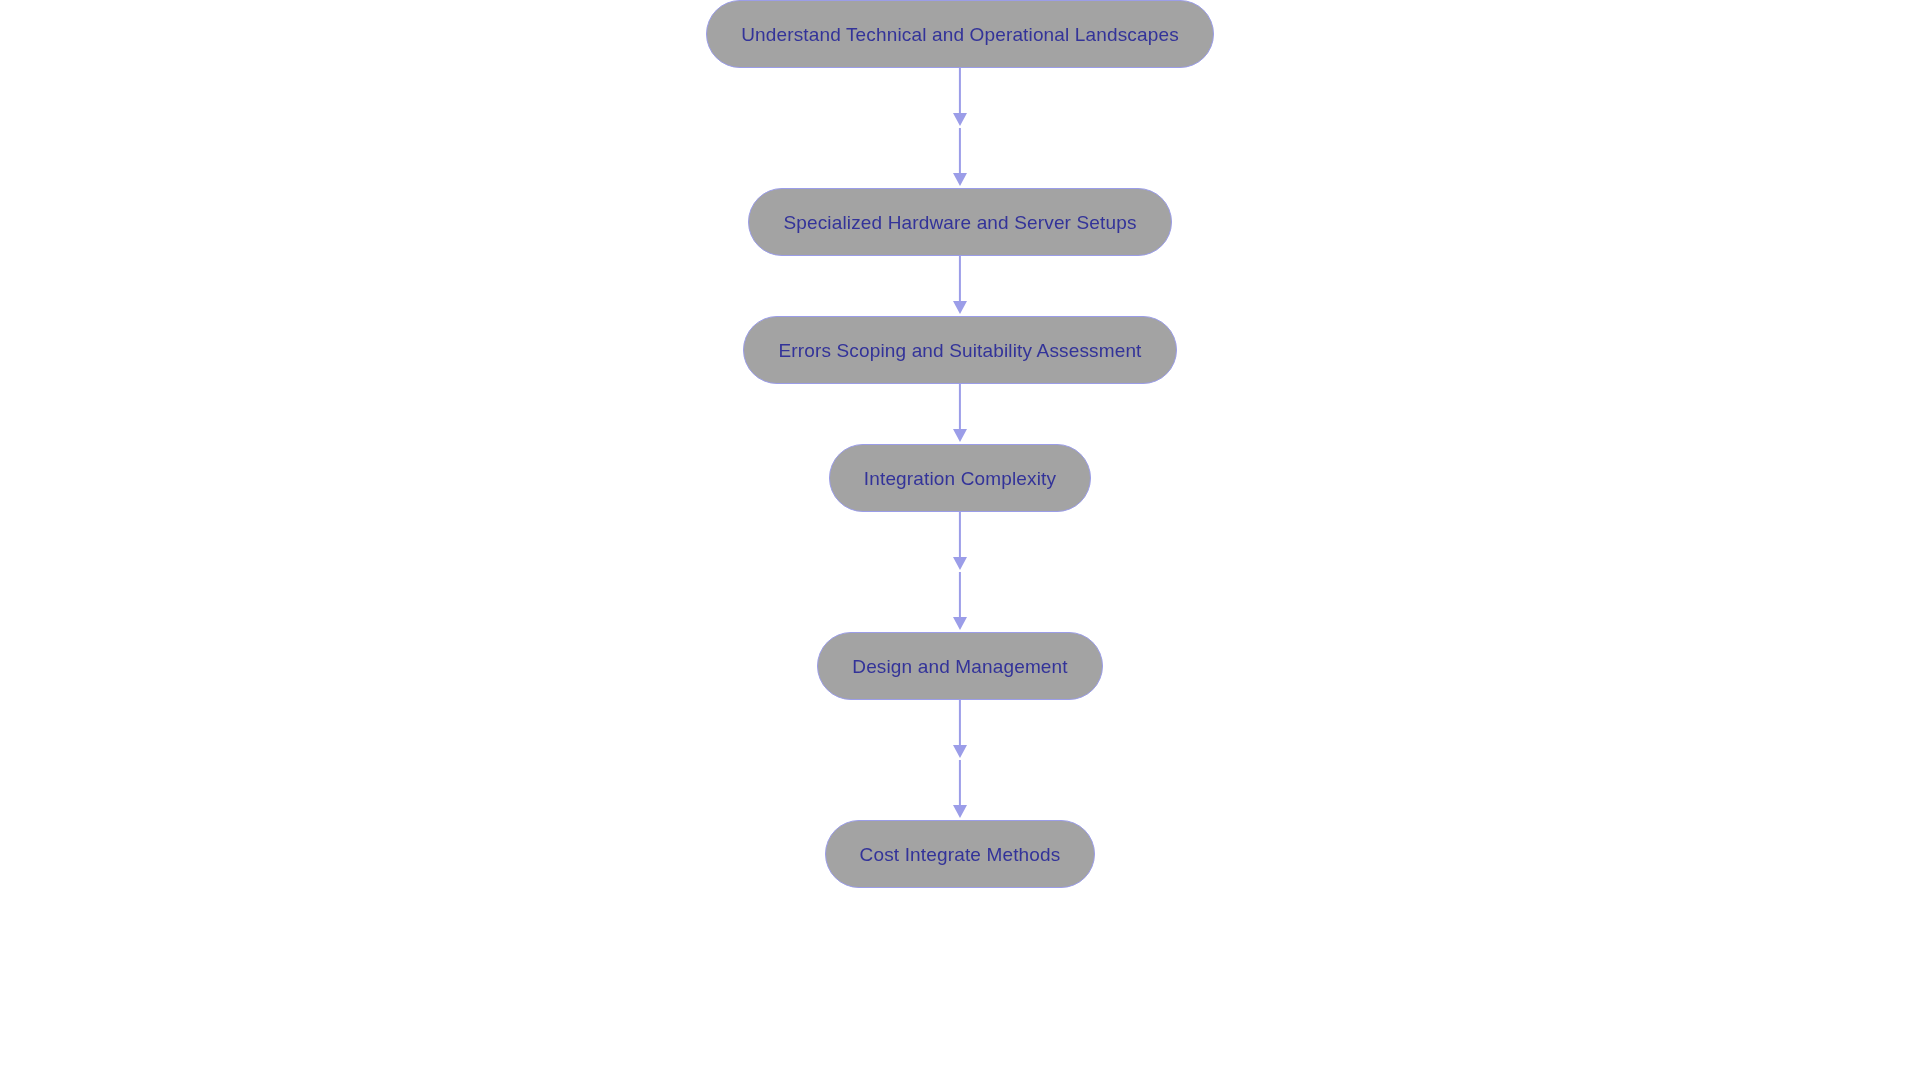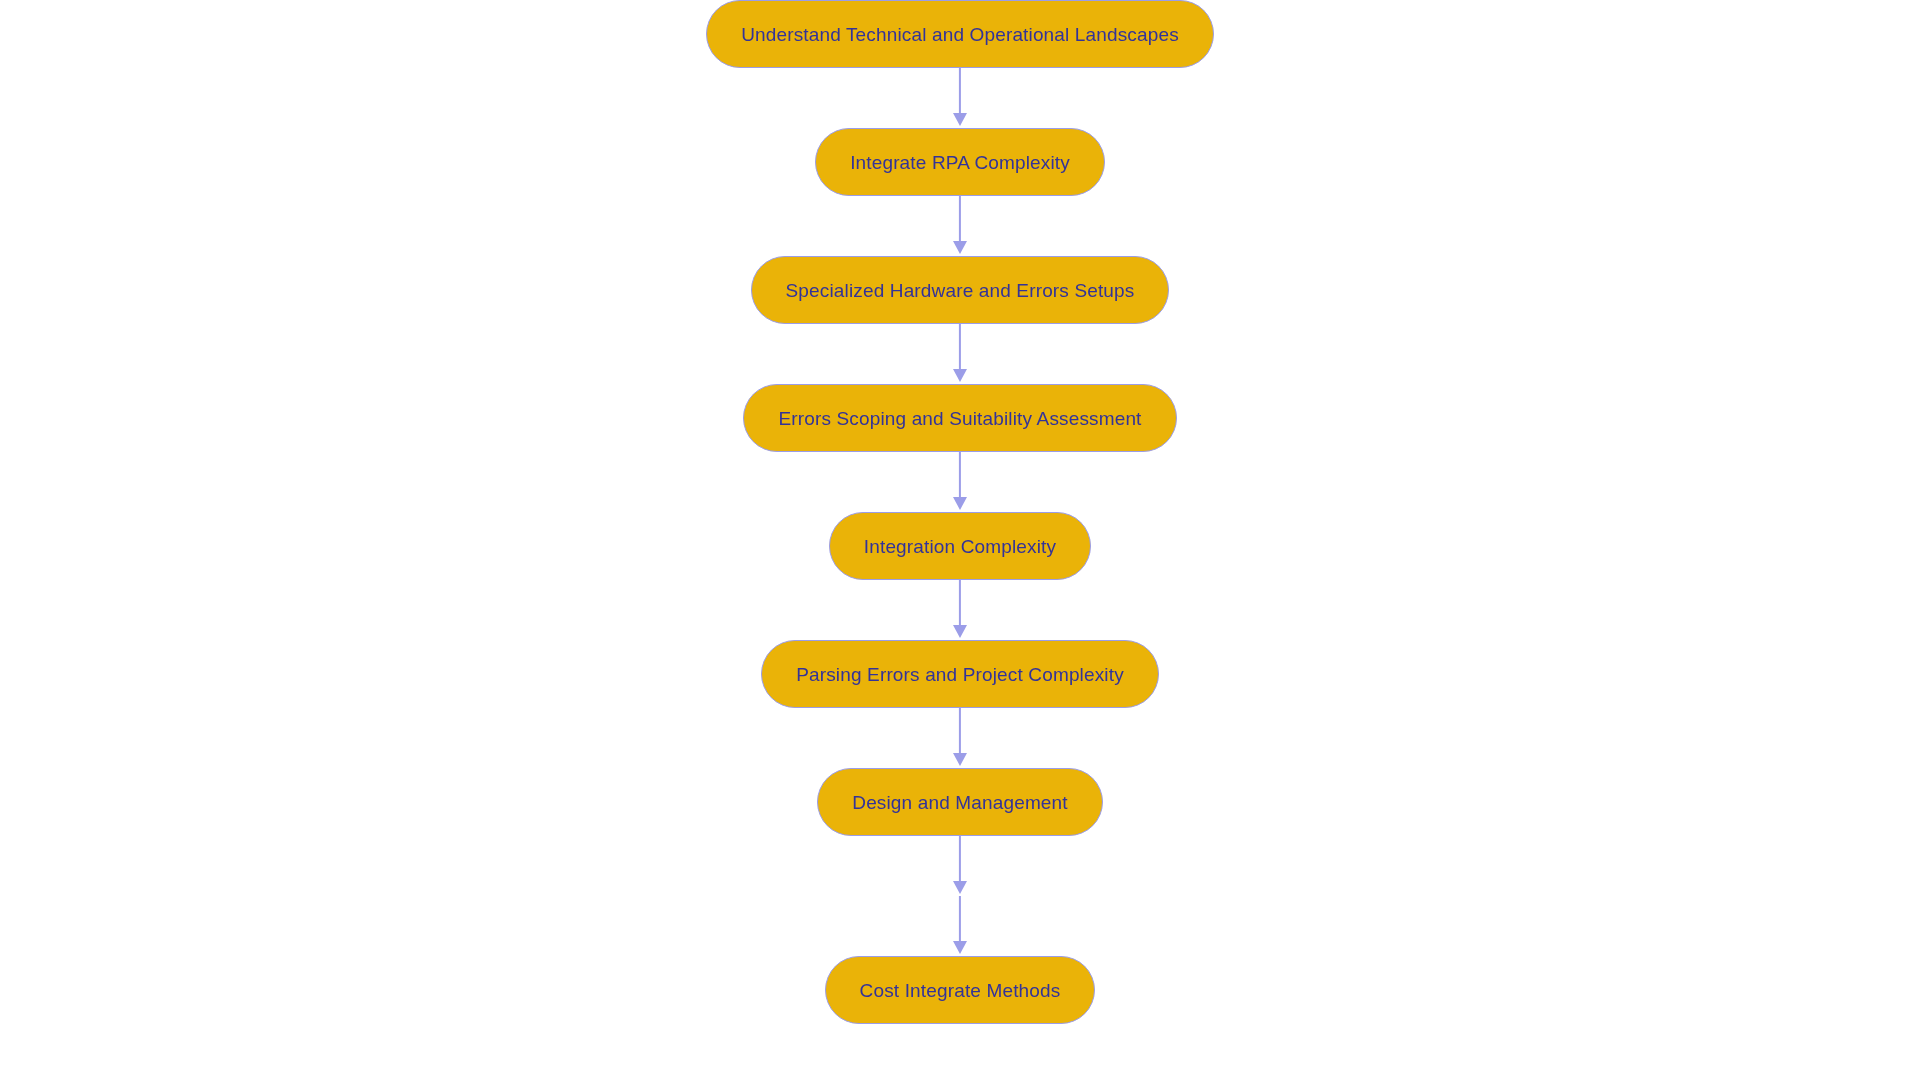--- a/index.html
+++ b/index.html
@@ -37,21 +37,21 @@
   
   .flow-node {
     box-sizing: border-box;
     display: flex;
     align-items: center;
     justify-content: center;
     height: 68px;
     padding: 0 34px;
     border: 1.6px solid #9b9de8;
     border-radius: 34px;
-    background: #eab308;
+    background: #a3a3a3;
     color: #333399;
     font-size: 19px;
     line-height: 1;
     letter-spacing: 0.15px;
     white-space: nowrap;
     flex: 0 0 auto;
   }
   .flow-node .node-label {
     display: block;
     color: #333399;
@@ -94,31 +94,28 @@
 
     <div class="flow-node">
       <span class="node-label">Understand Technical and Operational Landscapes</span>
     </div>
 
     <div class="flow-connector">
       <div class="conn-line"></div>
       <div class="conn-head"></div>
     </div>
 
-    <div class="flow-node">
-      <span class="node-label">Integrate RPA Complexity</span>
-    </div>
 
     <div class="flow-connector">
       <div class="conn-line"></div>
       <div class="conn-head"></div>
     </div>
 
     <div class="flow-node">
-      <span class="node-label">Specialized Hardware and Errors Setups</span>
+      <span class="node-label">Specialized Hardware and Server Setups</span>
     </div>
 
     <div class="flow-connector">
       <div class="conn-line"></div>
       <div class="conn-head"></div>
     </div>
 
     <div class="flow-node">
       <span class="node-label">Errors Scoping and Suitability Assessment</span>
     </div>
@@ -130,23 +127,20 @@
 
     <div class="flow-node">
       <span class="node-label">Integration Complexity</span>
     </div>
 
     <div class="flow-connector">
       <div class="conn-line"></div>
       <div class="conn-head"></div>
     </div>
 
-    <div class="flow-node">
-      <span class="node-label">Parsing Errors and Project Complexity</span>
-    </div>
 
     <div class="flow-connector">
       <div class="conn-line"></div>
       <div class="conn-head"></div>
     </div>
 
     <div class="flow-node">
       <span class="node-label">Design and Management</span>
     </div>
 

